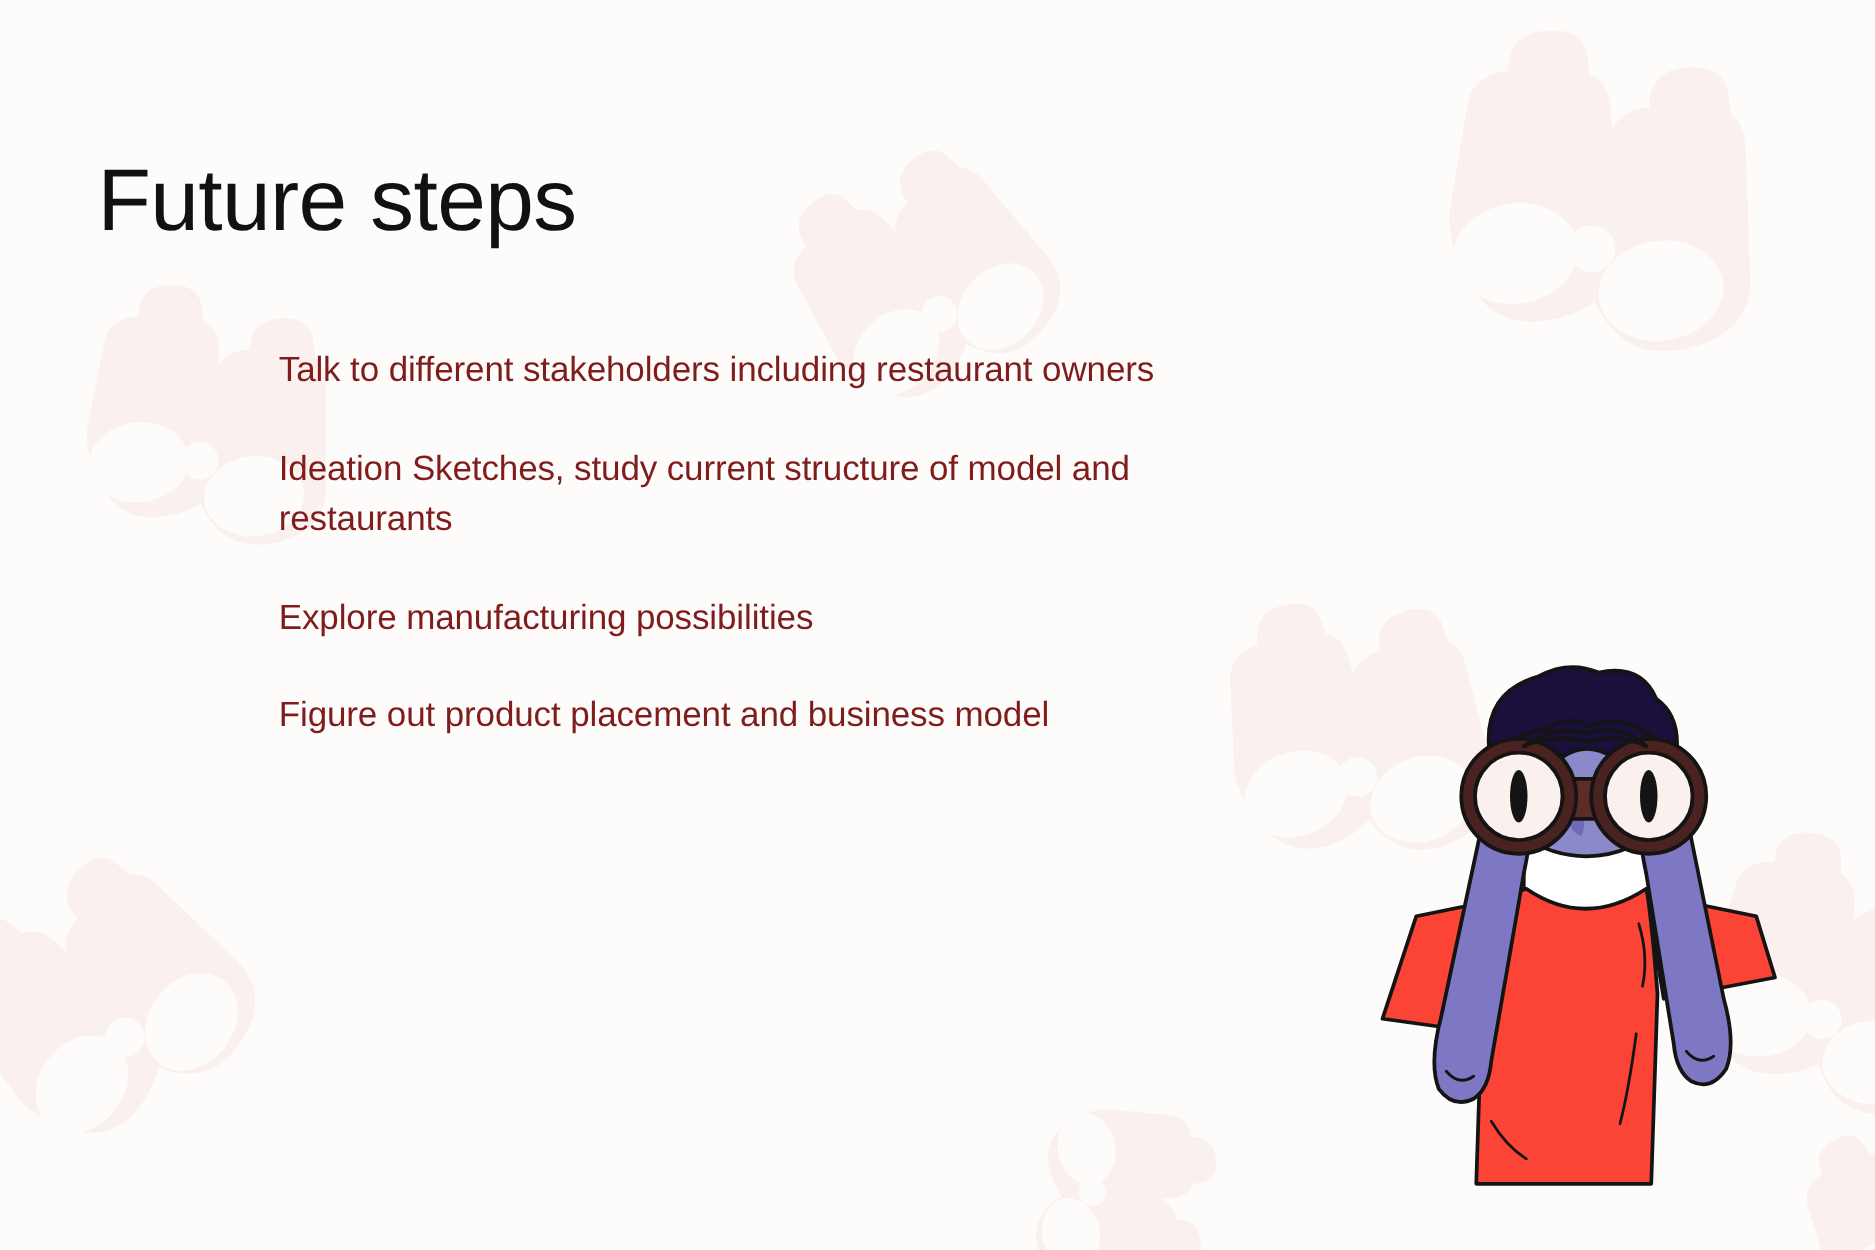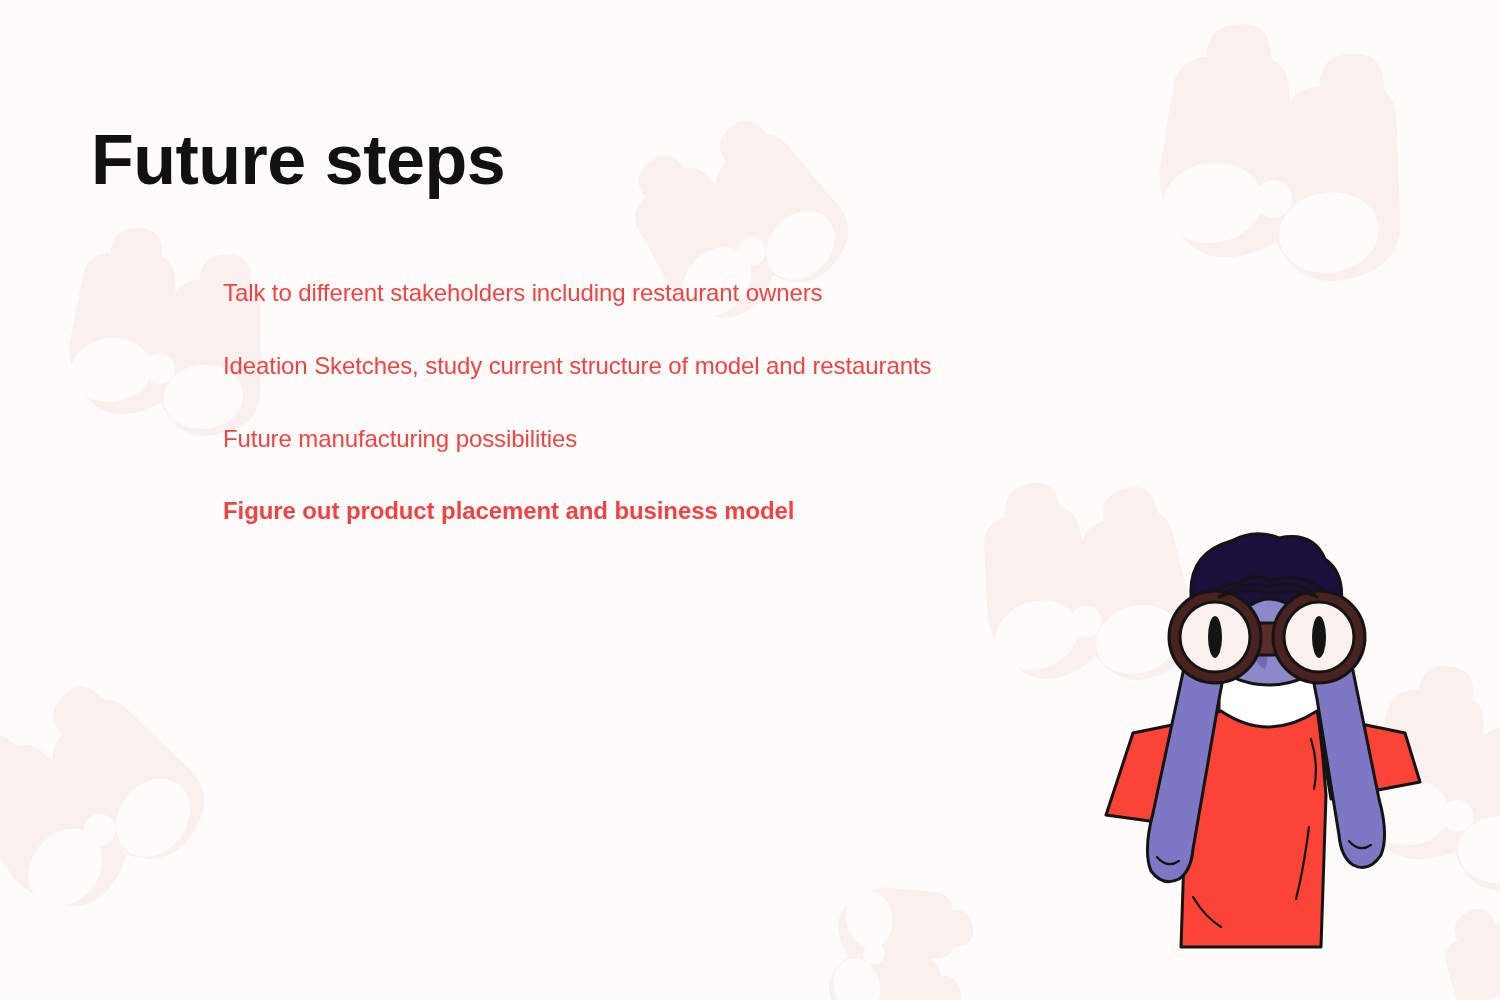--- a/index.html
+++ b/index.html
@@ -33,47 +33,47 @@
   }
   .wm {
     position: absolute;
     transform-origin: 50% 50%;
   }
   .wm svg { display: block; }
 
   
   #title {
     position: absolute;
-    left: 91px;
+    left: 78px;
     top: 78px;
     font-size: 70px;
-    font-weight: 700;
+    font-weight: 400;
     letter-spacing: -0.5px;
     color: #111111;
     line-height: 1.02;
     white-space: nowrap;
     z-index: 3;
   }
 
   #bullets {
     position: absolute;
     left: 223px;
     top: 276px;
     width: 760px;
     z-index: 3;
   }
   .bullet {
-    font-size: 24px;
+    font-size: 28px;
     font-weight: 400;
-    color: #ef4444;
+    color: #7f1d1d;
     line-height: 1.45;
     margin: 0 0 38px 0;
     letter-spacing: -0.1px;
   }
-  .bullet:last-child { margin-bottom: 0; font-weight: bold; }
+  .bullet:last-child { margin-bottom: 0; }
 
   
   #figure {
     position: absolute;
     left: 1093px;
     top: 527px;
     width: 350px;
     height: 430px;
     z-index: 2;
   }
@@ -229,21 +229,21 @@
           </g>
         </svg>
       </div>
     </div>
 
   <h1 id="title">Future steps</h1>
 
   <div id="bullets">
     <p class="bullet">Talk to different stakeholders including restaurant owners</p>
     <p class="bullet">Ideation Sketches, study current structure of model and restaurants</p>
-    <p class="bullet">Future manufacturing possibilities</p>
+    <p class="bullet">Explore manufacturing possibilities</p>
     <p class="bullet">Figure out product placement and business model</p>
   </div>
 
   <div id="figure">
     <svg width="350" height="430" viewBox="0 0 350 430" xmlns="http://www.w3.org/2000/svg">
       <g stroke="#141414" stroke-width="3" stroke-linejoin="round" stroke-linecap="round">
 
         <path fill="#fb4435" d="M128 188 L 40 206 L 13 288 L 100 300 Z"></path>
         <path fill="#fb4435" d="M224 188 L 312 206 L 327 255 L 238 272 Z"></path>
 

